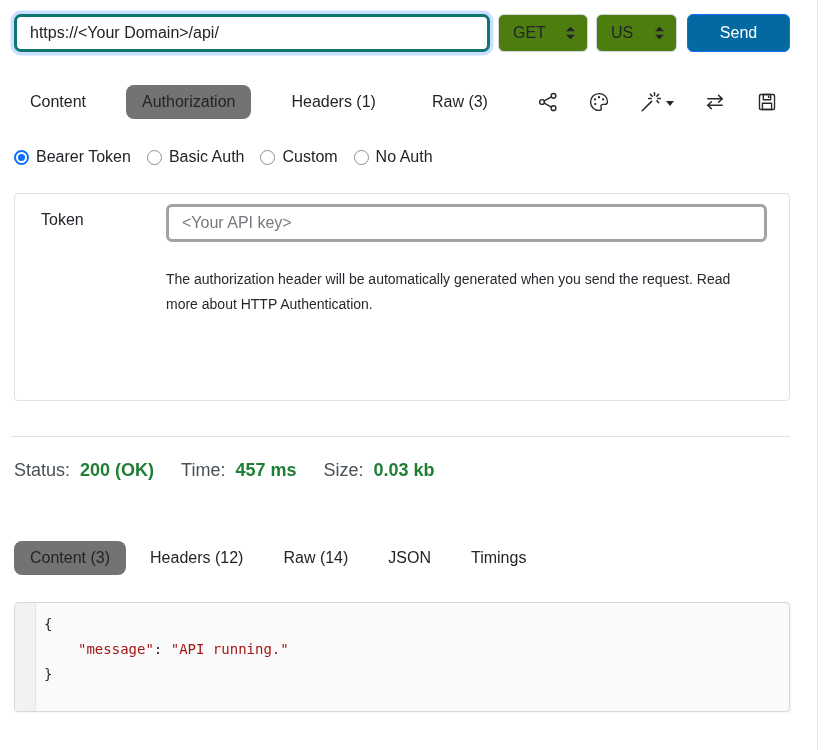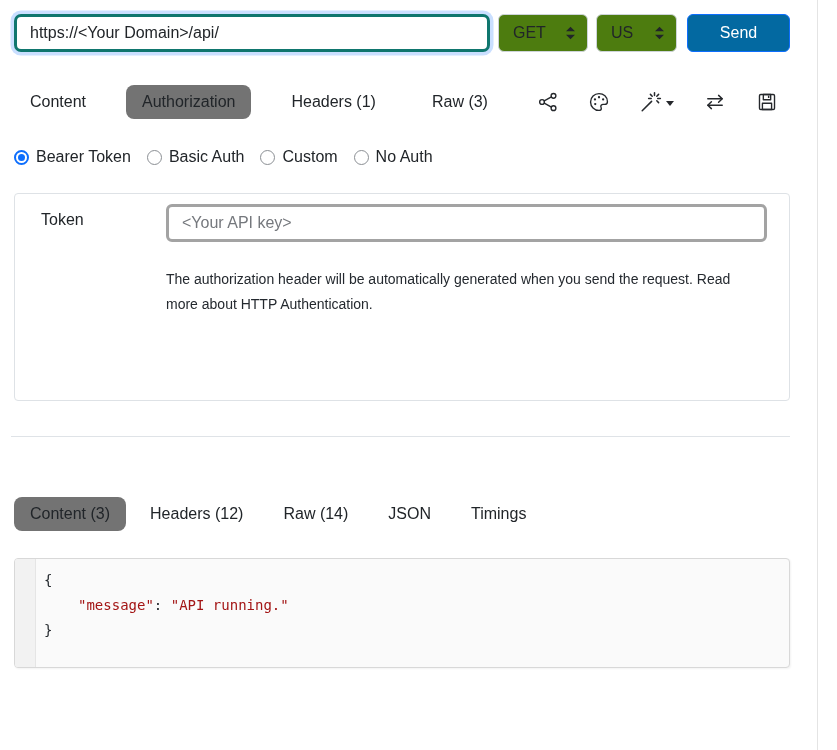--- a/index.html
+++ b/index.html
@@ -215,20 +215,34 @@
   <div class="panel">
     <div class="field-row">
       <div class="field-label">Token</div>
       <input class="token-input" type="text" placeholder="&lt;Your API key&gt;" style="">
     </div>
     <div class="help-text">The authorization header will be automatically generated when you send the request. Read more about HTTP Authentication.</div>
   </div>
 
   <hr class="divider">
 
+  <div class="status-row">
+    <div class="status-group">
+      <span class="status-label">Status:</span>
+      <span class="status-value">200 (OK)</span>
+    </div>
+    <div class="status-group">
+      <span class="status-label">Time:</span>
+      <span class="status-value">457 ms</span>
+    </div>
+    <div class="status-group">
+      <span class="status-label">Size:</span>
+      <span class="status-value">0.03 kb</span>
+    </div>
+  </div>
 
   <div class="response-tabs">
     <div class="tab active">Content (3)</div>
     <div class="tab">Headers (12)</div>
     <div class="tab">Raw (14)</div>
     <div class="tab">JSON</div>
     <div class="tab">Timings</div>
   </div>
 
   <div class="code-block">

